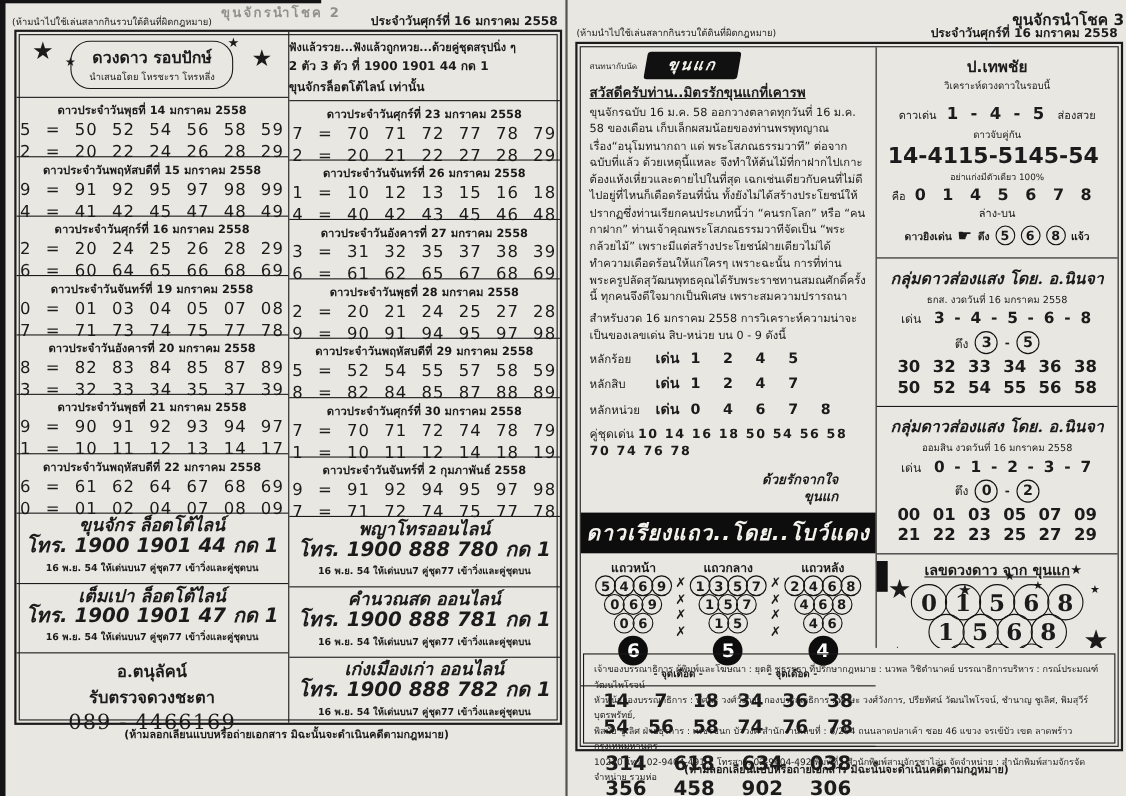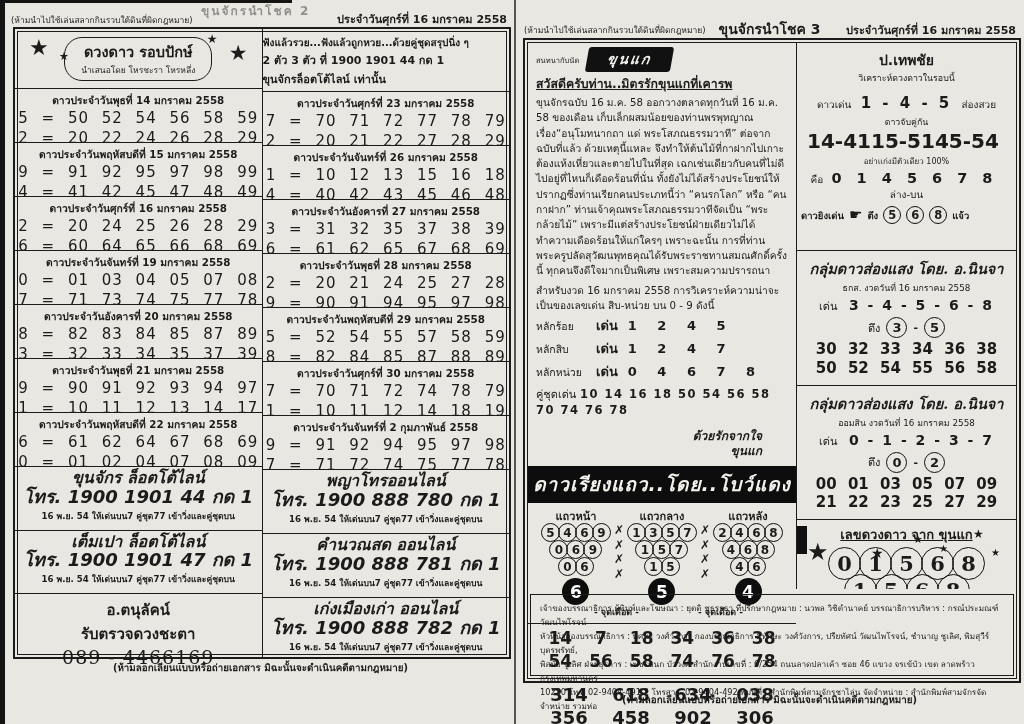--- a/index.html
+++ b/index.html
@@ -35,21 +35,21 @@
   .ad .nt{font-size:8.6px;font-weight:bold;margin-top:2px}
   .ad.astro{flex:1;padding-top:4px}
   .ad.astro .a1{font-size:15px;font-weight:bold;font-family:"DejaVu Serif",serif}
   .ad.astro .a2{font-size:15px;font-weight:bold;font-family:"DejaVu Serif",serif}
   .ad.astro .a3{font-size:19px;font-family:"DejaVu Serif",serif;letter-spacing:1px}
   .ad.last{flex:1}
   #lp-footer{position:absolute;left:0;right:0;top:660px;text-align:center;font-size:9.8px;font-weight:bold}
 
   
   #rp{position:absolute;left:517px;top:0;width:505px;height:724px}
-  #rp-title{position:absolute;left:0;right:0;top:18px;text-align:center;font-size:14px;font-weight:bold}
+  #rp-title{position:absolute;left:0;right:0;top:7px;text-align:right;font-size:14px;font-weight:bold}
   #rp-note{position:absolute;left:7px;top:23px;font-size:8.5px;white-space:nowrap}
   #rp-date{position:absolute;right:6px;top:21px;font-size:11px;font-weight:bold}
   #rp-box{position:absolute;left:6px;top:38px;width:494px;height:641px}
   .rp-cols{position:absolute;left:3px;right:3px;top:3px;bottom:92px;display:flex}
   .rp-left{width:268px;padding:4px 8px 0 8px;box-sizing:border-box;position:relative}
   .rp-right{flex:1;border-left:1.5px solid #1b1b1b;display:flex;flex-direction:column}
   .rp-imprint{position:absolute;left:5px;right:5px;bottom:5px;height:82px;border:1.5px solid #1b1b1b;padding:7px 9px;box-sizing:border-box;font-size:8.2px;line-height:1.7}
   #rp-footer{position:absolute;left:0;right:0;top:692px;text-align:center;font-size:9.8px;font-weight:bold}
 
   .chat-top{display:flex;align-items:center;gap:8px}
@@ -81,21 +81,21 @@
   .sec{border-bottom:1.5px solid #1b1b1b;text-align:center;padding:4px 4px 7px}
   .tp-name{font-size:14px;font-weight:bold;margin-top:2px}
   .tp-sub{font-size:8.8px}
   .tp-den{margin-top:9px;font-size:10px}
   .tp-den b{font-size:15px;letter-spacing:3px;margin:0 6px}
   .tp-pairlab{font-size:8.8px;margin-top:3px}
   .tp-pairs{font-size:20px;font-weight:bold;display:flex;padding:0 6px}
   .tp-note{font-size:8px;margin-top:2px}
   .tp-kue{font-size:10px;margin-top:2px}
   .tp-kue b{font-size:14.5px;letter-spacing:5px;margin:0 5px}
-  .tp-shoot{display:flex;align-items:center;justify-content:flex-start;gap:5px;margin-top:4px;font-size:9.5px;font-weight:bold}
+  .tp-shoot{display:flex;align-items:center;justify-content:center;gap:5px;margin-top:4px;font-size:9.5px;font-weight:bold}
   .hand{font-size:15px}
   .sc{width:18px;height:18px;border:1.5px solid #111;border-radius:50%;display:inline-flex;align-items:center;justify-content:center;font-size:11.5px;font-weight:bold;box-sizing:border-box}
   .nj-title{font-size:14.5px;font-weight:bold;font-style:italic;font-family:"DejaVu Serif",serif;margin-top:2px}
   .nj-sub{font-size:8.8px;margin-top:1px}
   .nj-den{font-size:11px;margin-top:2px}
   .nj-den b{font-size:14px;letter-spacing:2px;margin-left:8px}
   .nj-tueng{display:flex;align-items:center;justify-content:center;gap:6px;margin-top:2px;font-size:11px}
   .mc{width:21px;height:21px;border:1.6px solid #111;border-radius:50%;display:inline-flex;align-items:center;justify-content:center;font-size:13px;font-weight:bold;box-sizing:border-box}
   .nj-rows{font-size:15px;font-weight:bold;line-height:1.25;word-spacing:6px;margin-top:2px}
   .starsec{flex:1;position:relative;text-align:center;padding-top:4px;overflow:hidden}
@@ -377,21 +377,21 @@
             <span>634</span>
             <span>038</span>
           <span>356</span>
             <span>458</span>
             <span>902</span>
             <span>306</span>
         </div>
       </div>
 
       <div class="rp-right">
-        <div class="sec" style="padding-bottom:26px">
+        <div class="sec" style="padding-bottom:11px">
           <div class="tp-name">ป.เทพชัย</div>
           <div class="tp-sub">วิเคราะห์ดวงดาวในรอบนี้</div>
           <div class="tp-den">
             <span>ดาวเด่น</span>
             <b>1 - 4 - 5</b>
             <span>ส่องสวย</span>
           </div>
           <div class="tp-pairlab">ดาวจับคู่กัน</div>
           <div class="tp-pairs">
             <span>14-41</span>

